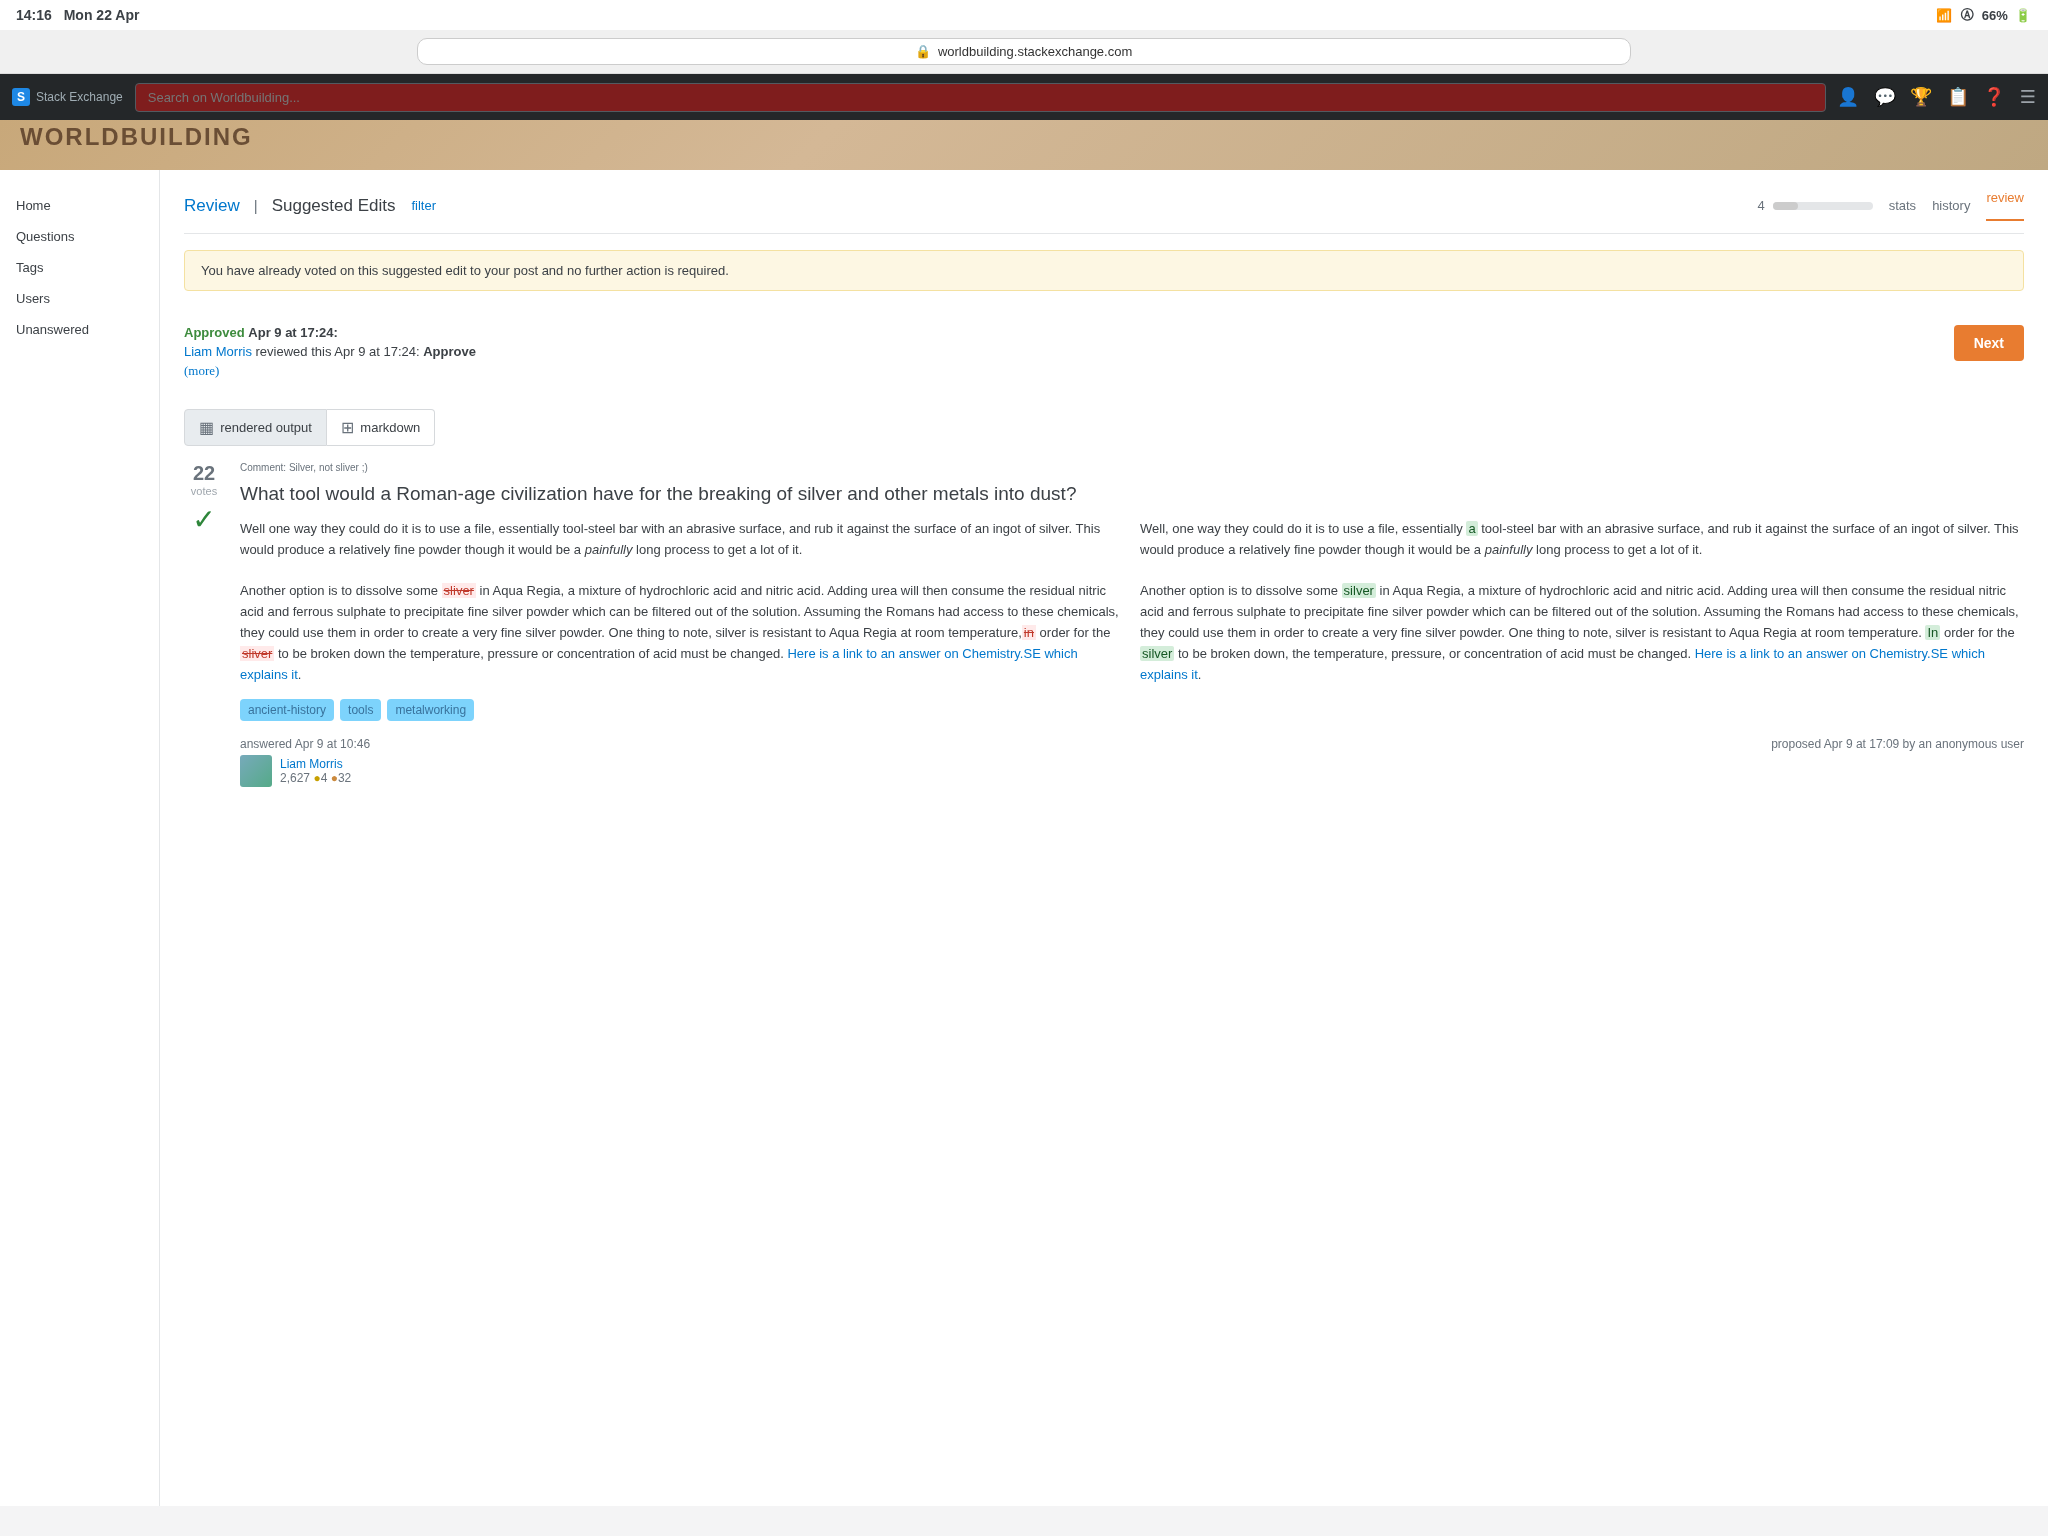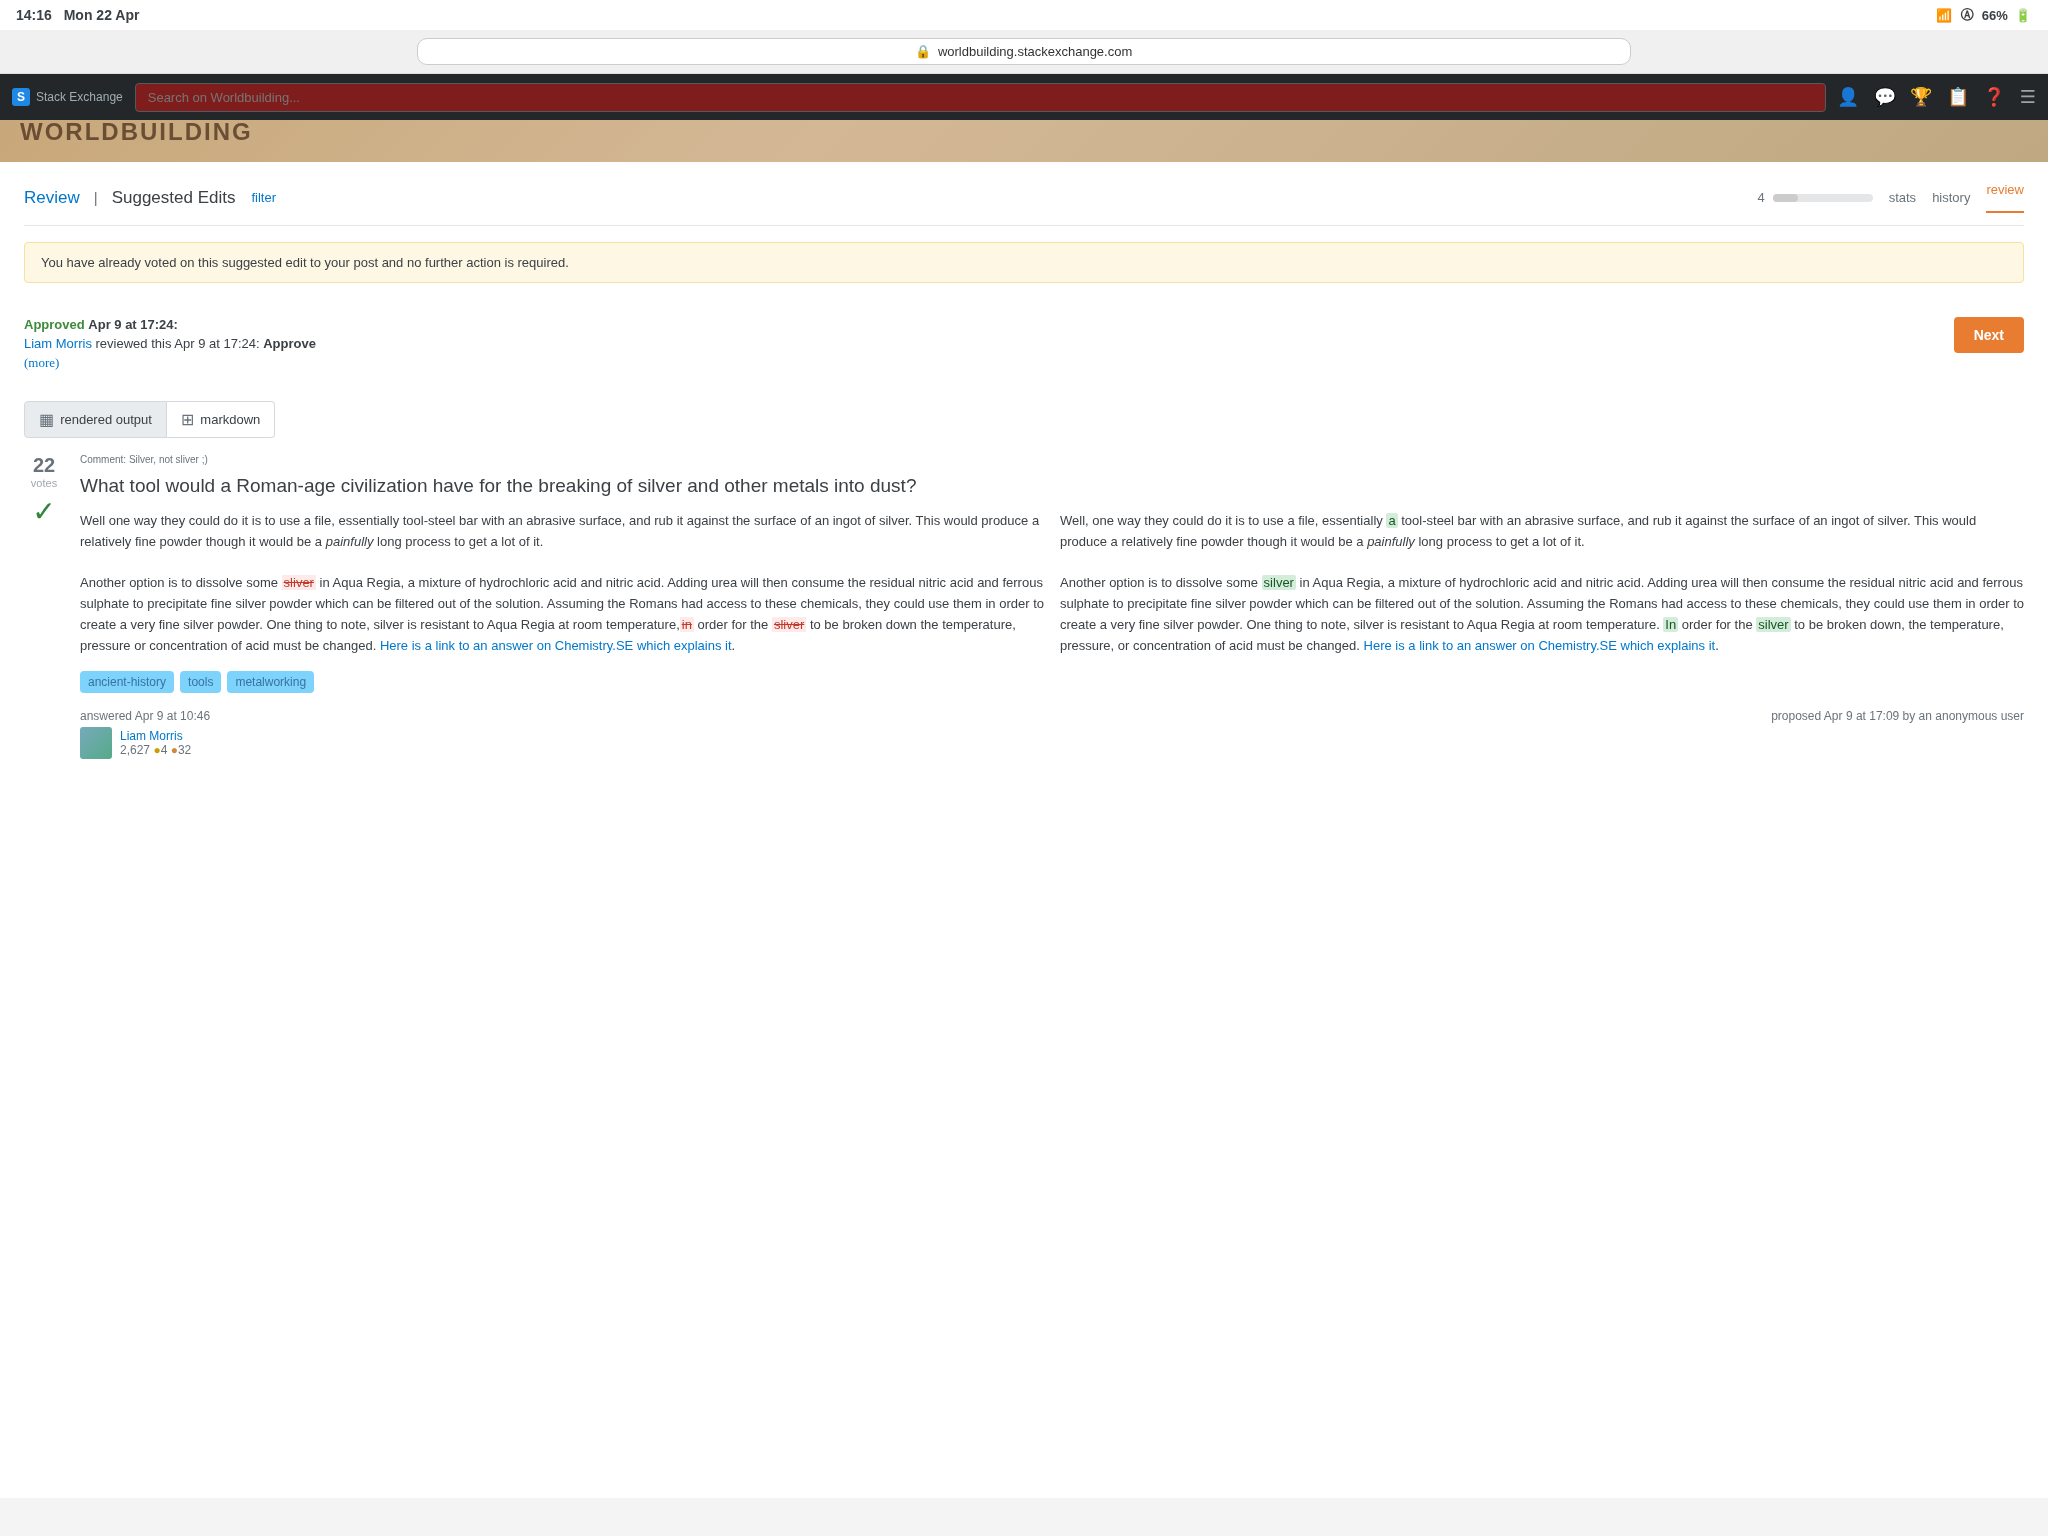--- a/index.html
+++ b/index.html
@@ -60,24 +60,24 @@
       padding: 6px 12px;
       color: #9ca3a9;
       font-size: 13px;
     }
     .se-header-icons { display: flex; align-items: center; gap: 14px; margin-left: auto; }
     .se-header-icons .icon { color: #9ca3a9; font-size: 18px; cursor: pointer; }
 
     
     .site-banner {
       background: linear-gradient(135deg, #c8a87a 0%, #d4b896 40%, #bfa882 100%);
-      height: 42px;
-      display: flex;
-      align-items: flex-end;
-      padding: 16px 20px;
+      height: 50px;
+      display: flex;
+      align-items: flex-start;
+      padding: 3px 20px;
     }
     .site-name {
       font-size: 24px;
       font-weight: 800;
       color: #5a3e28;
       text-transform: uppercase;
       letter-spacing: 2px;
       opacity: 0.85;
     }
 
@@ -287,20 +287,27 @@
     <span class="icon">☰</span>
   </div>
 </div>
 
 <div class="site-banner">
   <span class="site-name">Worldbuilding</span>
 </div>
 
 <div class="main-layout">
 
+  <div class="sidebar">
+    <a class="sidebar-item">Home</a>
+    <a class="sidebar-item">Questions</a>
+    <a class="sidebar-item">Tags</a>
+    <a class="sidebar-item">Users</a>
+    <a class="sidebar-item">Unanswered</a>
+  </div>
 
   <div class="content-area">
 
     <div class="review-header">
       <a class="review-link">Review</a>
       <span class="sep">|</span>
       <span class="review-title">Suggested Edits</span>
       <a class="filter-link">filter</a>
       <div class="review-meta-right">
         <div class="progress-container">

